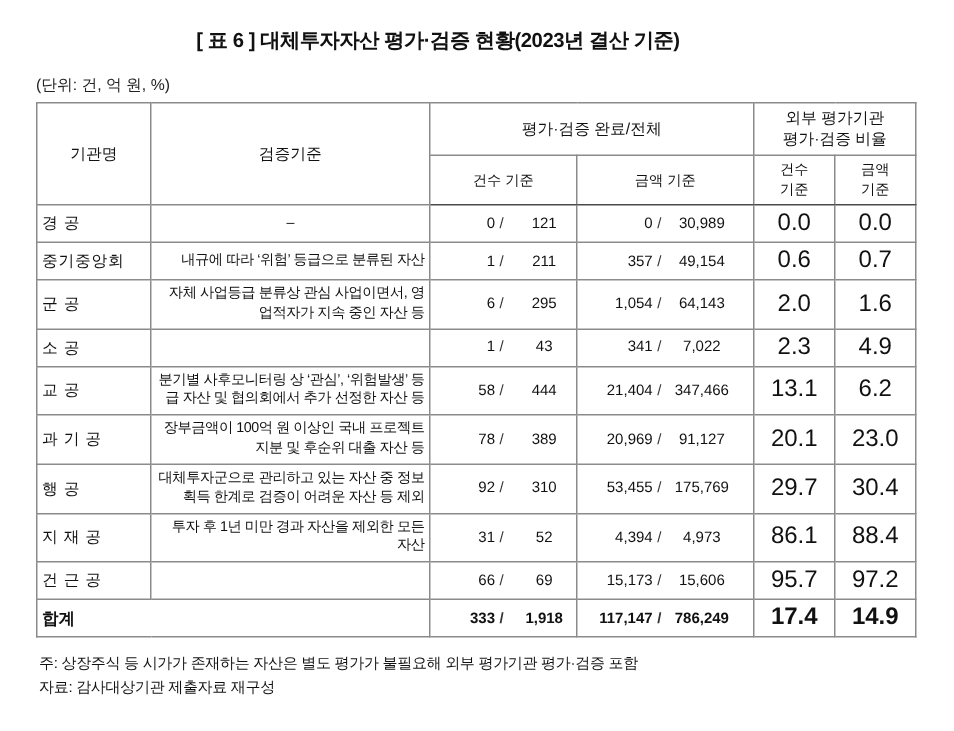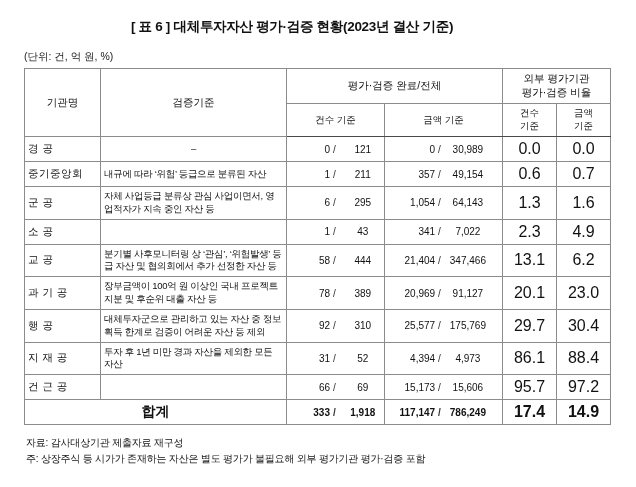--- a/index.html
+++ b/index.html
@@ -67,21 +67,21 @@
     font-size: 9.5px;
     font-weight: bold;
   }
   td.org {
     text-align: left;
     letter-spacing: 0.5px;
     font-size: 10.5px;
     white-space: nowrap;
   }
   td.crit {
-    text-align: left;
+    text-align: right;
     font-size: 9.5px;
     line-height: 1.35;
     letter-spacing: -0.3px;
     padding-left: 5px;
     padding-right: 4px;
   }
   td.crit.center {
     text-align: center;
   }
   td.num {
@@ -105,22 +105,21 @@
   }
   td.ratio {
     text-align: center;
     font-size: 16px;
   }
   tr.total td {
     font-weight: bold;
     border-top: 1.1px solid #4a4a4a;
   }
   tr.total td.label {
-    text-align: center;
-    font-size: 14px;
+    font-size: 11px;
   }
   .footnotes {
     padding-top: 10px;
     font-size: 10px;
     line-height: 1.55;
     color: #111;
     letter-spacing: -0.2px;
   }
   .footnotes div {
     padding-left: 2px;
@@ -182,21 +181,21 @@
           <td class="num"><span class="a">1</span><span class="slash">/</span><span class="b">211</span></td>
           <td class="num"><span class="a">357</span><span class="slash">/</span><span class="b">49,154</span></td>
           <td class="ratio">0.6</td>
           <td class="ratio">0.7</td>
         </tr>
         <tr>
           <td class="org">군     공</td>
           <td class="crit">자체 사업등급 분류상 관심 사업이면서, 영업적자가 지속 중인 자산 등</td>
           <td class="num"><span class="a">6</span><span class="slash">/</span><span class="b">295</span></td>
           <td class="num"><span class="a">1,054</span><span class="slash">/</span><span class="b">64,143</span></td>
-          <td class="ratio">1.3</td>
+          <td class="ratio">2.0</td>
           <td class="ratio">1.6</td>
         </tr>
         <tr>
           <td class="org">소     공</td>
           <td class="crit"></td>
           <td class="num"><span class="a">1</span><span class="slash">/</span><span class="b">43</span></td>
           <td class="num"><span class="a">341</span><span class="slash">/</span><span class="b">7,022</span></td>
           <td class="ratio">2.3</td>
           <td class="ratio">4.9</td>
         </tr>
@@ -213,21 +212,21 @@
           <td class="crit">장부금액이 100억 원 이상인 국내 프로젝트 지분 및 후순위 대출 자산 등</td>
           <td class="num"><span class="a">78</span><span class="slash">/</span><span class="b">389</span></td>
           <td class="num"><span class="a">20,969</span><span class="slash">/</span><span class="b">91,127</span></td>
           <td class="ratio">20.1</td>
           <td class="ratio">23.0</td>
         </tr>
         <tr>
           <td class="org">행     공</td>
           <td class="crit">대체투자군으로 관리하고 있는 자산 중 정보획득 한계로 검증이 어려운 자산 등 제외</td>
           <td class="num"><span class="a">92</span><span class="slash">/</span><span class="b">310</span></td>
-          <td class="num"><span class="a">25,577</span><span class="slash">/</span><span class="b">175,769</span></td>
+          <td class="num"><span class="a">53,455</span><span class="slash">/</span><span class="b">175,769</span></td>
           <td class="ratio">29.7</td>
           <td class="ratio">30.4</td>
         </tr>
         <tr>
           <td class="org">지 재 공</td>
           <td class="crit">투자 후 1년 미만 경과 자산을 제외한 모든 자산</td>
           <td class="num"><span class="a">31</span><span class="slash">/</span><span class="b">52</span></td>
           <td class="num"><span class="a">4,394</span><span class="slash">/</span><span class="b">4,973</span></td>
           <td class="ratio">86.1</td>
           <td class="ratio">88.4</td>
@@ -244,17 +243,17 @@
           <td class="label" colspan="2">합계</td>
           <td class="num"><span class="a">333</span><span class="slash">/</span><span class="b">1,918</span></td>
           <td class="num"><span class="a">117,147</span><span class="slash">/</span><span class="b">786,249</span></td>
           <td class="ratio">17.4</td>
           <td class="ratio">14.9</td>
         </tr>
       </tbody>
   </table>
 
   <div class="footnotes">
+      <div>주: 상장주식 등 시가가 존재하는 자산은 별도 평가가 불필요해 외부 평가기관 평가·검증 포함</div>
       <div>자료: 감사대상기관 제출자료 재구성</div>
-      <div>주: 상장주식 등 시가가 존재하는 자산은 별도 평가가 불필요해 외부 평가기관 평가·검증 포함</div>
     </div>
 
 </div>
 
 </body></html>

